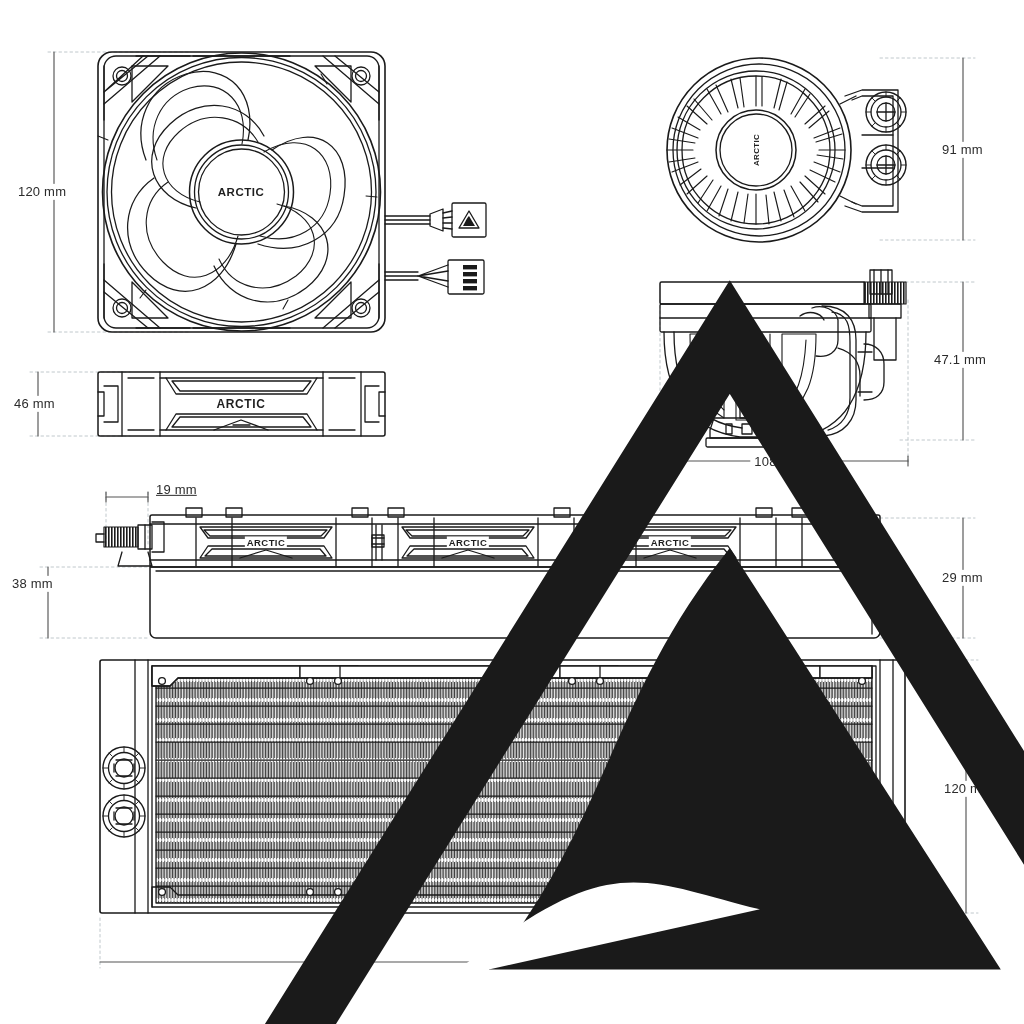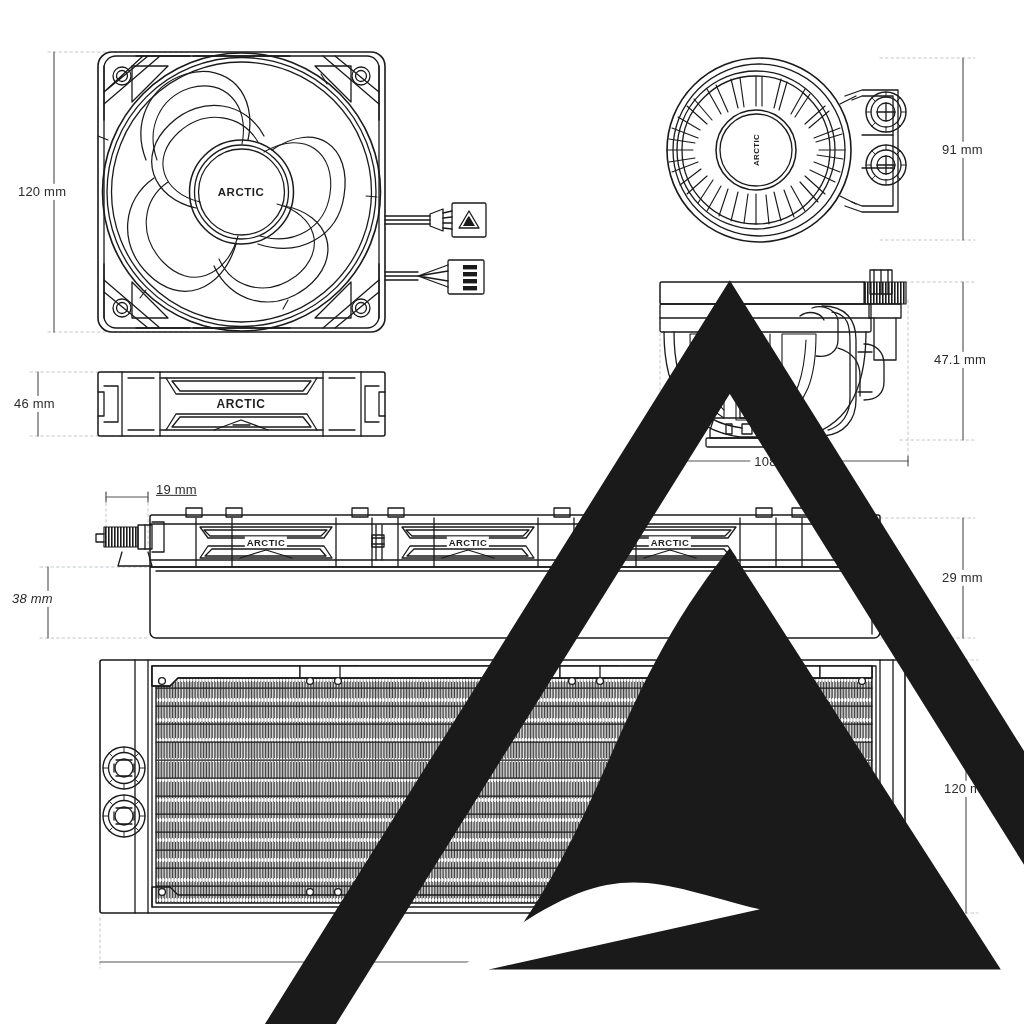--- a/index.html
+++ b/index.html
@@ -395,21 +395,21 @@
   </g>
 
 </svg>
 
 <div class="dimlabel vlabel" style="left:14px;top:192px;">120 mm</div>
 <div class="dimlabel vlabel" style="left:10px;top:404px;">46 mm</div>
 <div class="dimlabel vlabel" style="left:938px;top:150px;">91 mm</div>
 <div class="dimlabel vlabel" style="left:930px;top:360px;">47.1 mm</div>
 <div class="dimlabel hlabel" style="left:784px;top:462px;">108.5 mm</div>
 <div class="dimlabel vlabel" style="left:152px;top:490px;text-decoration:underline;">19 mm</div>
-<div class="dimlabel vlabel" style="left:8px;top:599px;font-style:italic;">38 mm</div>
+<div class="dimlabel vlabel" style="left:8px;top:584px;">38 mm</div>
 <div class="dimlabel vlabel" style="left:938px;top:578px;">29 mm</div>
 <div class="dimlabel vlabel" style="left:940px;top:789px;">120 mm</div>
 <div class="dimlabel hlabel" style="left:503px;top:962px;">398 mm</div>
 
 <div style="position:absolute;left:241px;top:192px;transform:translate(-50%,-50%);text-align:center;">
   <svg width="34" height="28" viewBox="0 0 34 28">
     <path d="M17 2 L32 26 L2 26 Z" fill="none" stroke="#1a1a1a" stroke-width="2"></path>
     <path d="M17 9 L26 23 L9 23 C13 18 13 14 17 9 Z" fill="#1a1a1a"></path>
     <path d="M8 23 C13 19 14 20 18 21 L9 23 Z" fill="#ffffff"></path>
   </svg>

